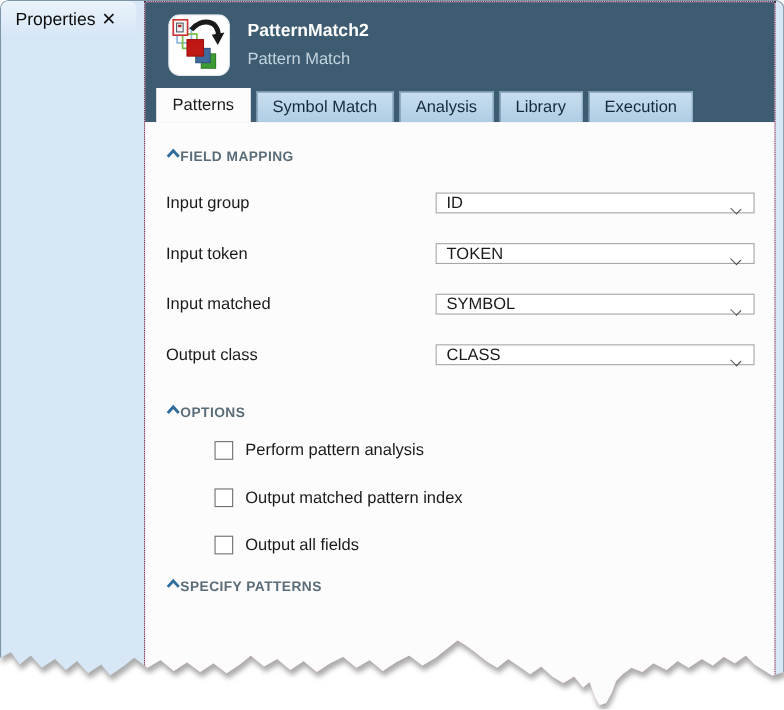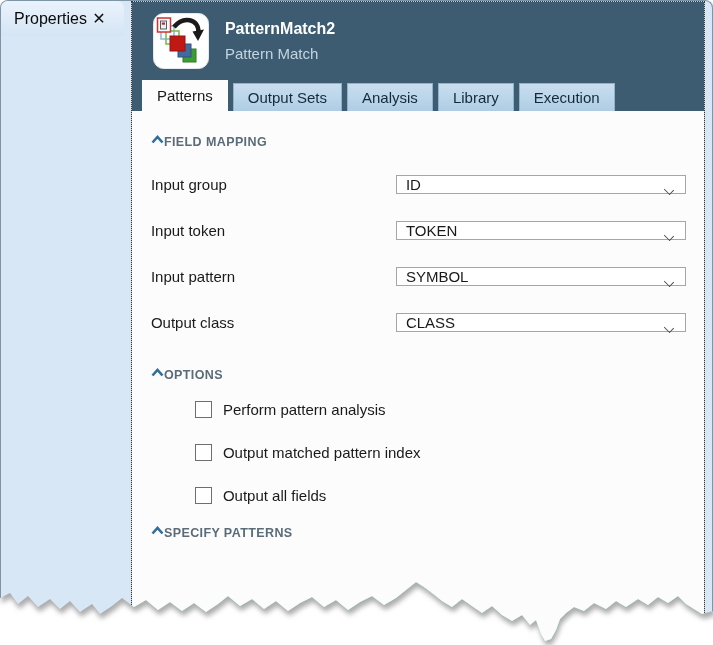--- a/index.html
+++ b/index.html
@@ -32,21 +32,21 @@
   .titlebar .close {
     margin-left: auto; font-size: 16px; font-weight: 700; color: #111;
     width: 24px; height: 22px; display: flex; align-items: center; justify-content: center;
     cursor: pointer; line-height: 1;
   }
 
   
   .panel {
     margin: 0 7px; flex: 1;
     border: 1px dotted #3a3a3a; border-bottom: none;
-    background: #86efac;
+    background: #f9a8d4;
     display: flex; flex-direction: column;
   }
 
   
   .panel-header {
     background: #3E5C71; flex: 0 0 78px;
     display: flex; align-items: center; padding: 0 12px 0 20px;
   }
   .node-icon {
     width: 58px; height: 56px; flex: 0 0 58px;
@@ -156,21 +156,21 @@
           <div class="header-title">PatternMatch2</div>
           <div class="header-subtitle">Pattern Match</div>
         </div>
       </div>
 
       <div class="tabstrip">
         <div class="tab active">
           <span>Patterns</span>
         </div>
         <div class="tab">
-          <span>Output Sets</span>
+          <span>Symbol Match</span>
         </div>
         <div class="tab">
           <span>Analysis</span>
         </div>
         <div class="tab">
           <span>Library</span>
         </div>
         <div class="tab">
           <span>Execution</span>
         </div>
@@ -197,21 +197,21 @@
 
         <div class="field-row">
           <span class="field-label">Input token</span>
           <div class="combobox">
             <span class="value">TOKEN</span>
             <span class="dd-arrow"></span>
           </div>
         </div>
 
         <div class="field-row">
-          <span class="field-label">Input pattern</span>
+          <span class="field-label">Input matched</span>
           <div class="combobox">
             <span class="value">SYMBOL</span>
             <span class="dd-arrow"></span>
           </div>
         </div>
 
         <div class="field-row">
           <span class="field-label">Output class</span>
           <div class="combobox">
             <span class="value">CLASS</span>

